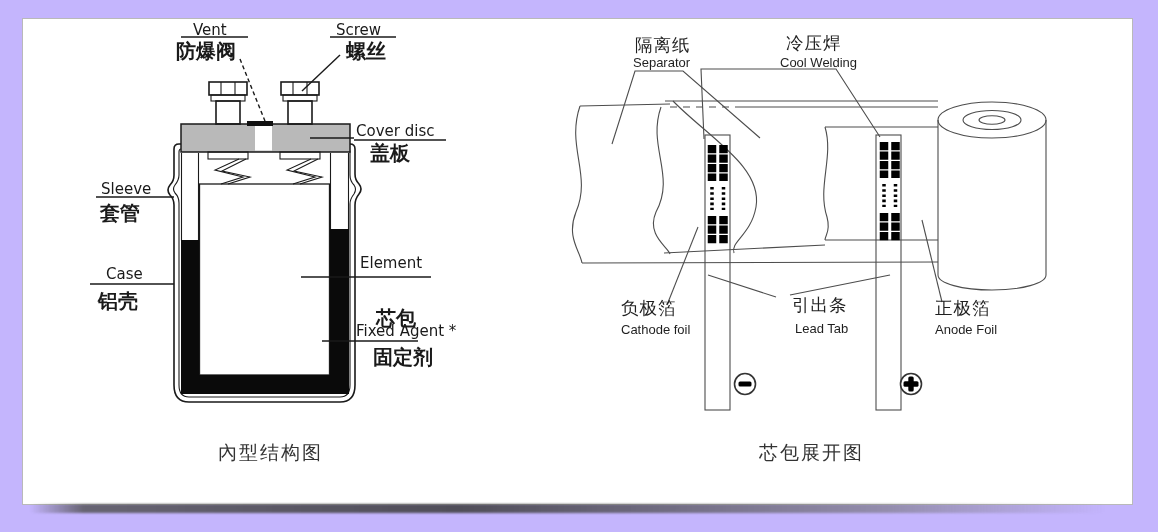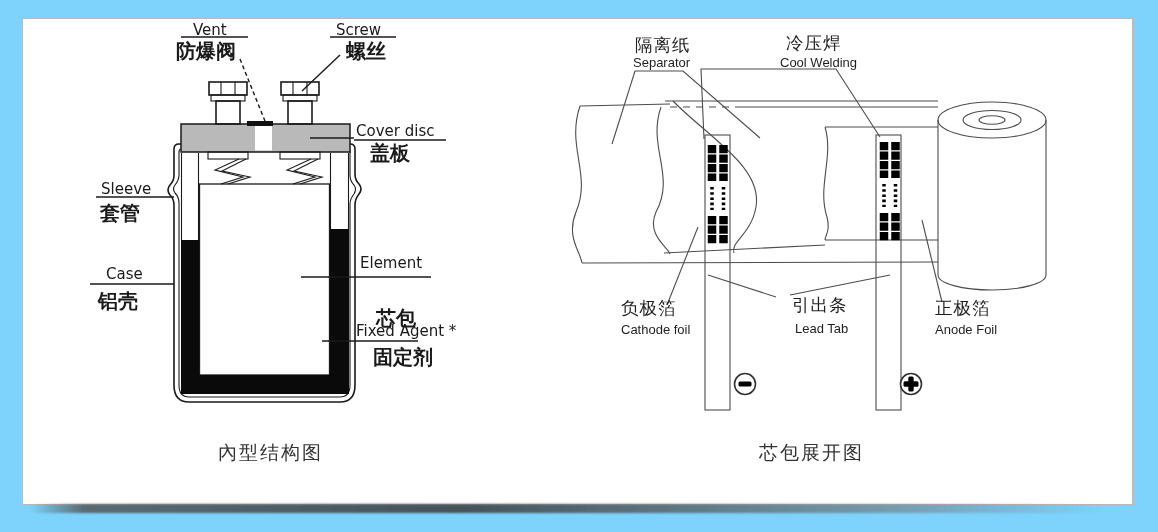--- a/index.html
+++ b/index.html
@@ -1,16 +1,16 @@
 <!DOCTYPE html>
 <html><head>
 <meta charset="utf-8">
 <style>
   html,body{margin:0;padding:0;background:#ffffff;width:1158px;height:532px;overflow:hidden;}
-  .page{position:relative;width:1158px;height:532px;background:#7dd3fc;font-family:"Liberation Sans",sans-serif;}
+  .page{position:relative;width:1158px;height:532px;background:#c4b5fd;font-family:"Liberation Sans",sans-serif;}
   .card{position:absolute;left:22px;top:18px;width:1111px;height:487px;background:#fff;
         border:1px solid #b9b9b9;box-sizing:border-box;}
   .card-shadow{position:absolute;left:30px;top:504px;width:1076px;height:9px;
         background:linear-gradient(to right,rgba(90,90,90,0) 0%,rgba(80,80,80,.80) 5%,
         rgba(60,60,60,.85) 40%,rgba(110,110,110,.55) 80%,rgba(160,160,160,0) 100%);
         filter:blur(1.3px);border-radius:4px;}
   svg{position:absolute;}
   #left-svg{left:58px;top:7px;}
   #right-svg{left:558px;top:7px;}
   

